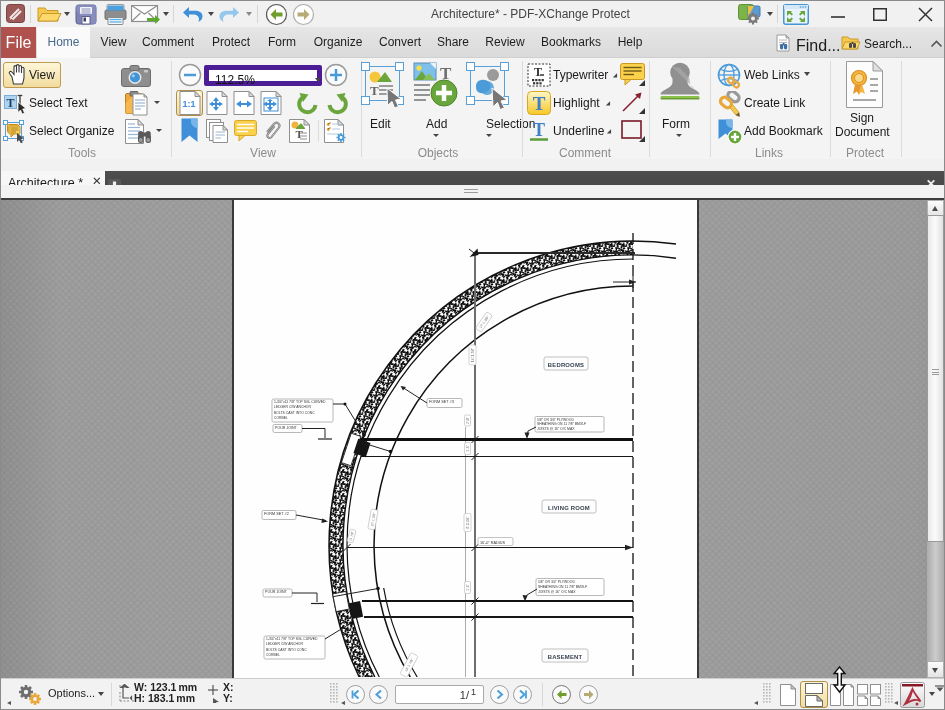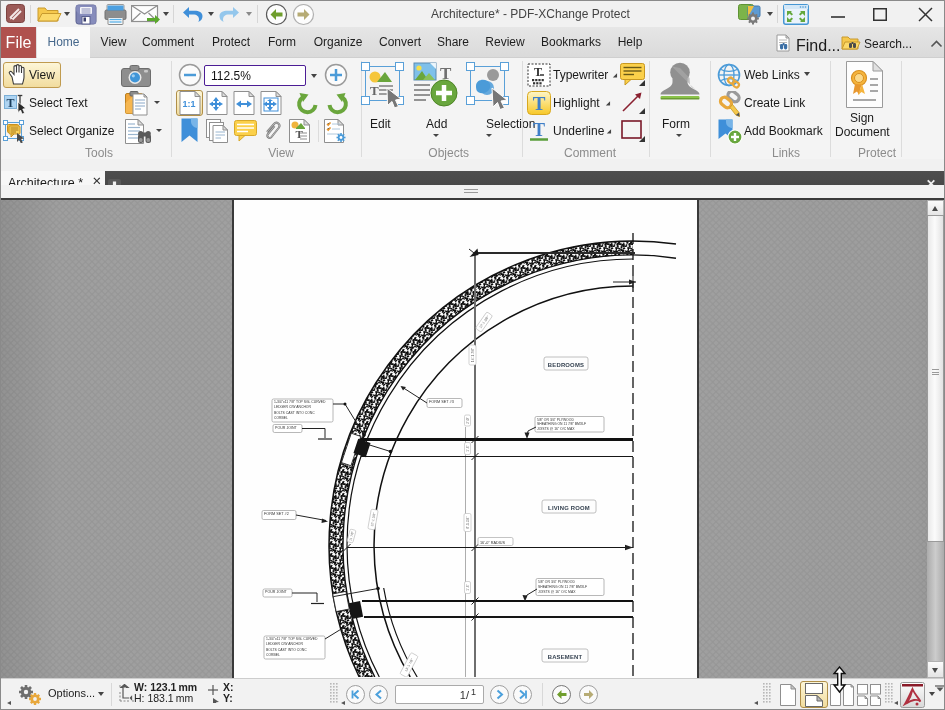--- a/index.html
+++ b/index.html
@@ -12,21 +12,21 @@
 .ddarrow{position:absolute;width:0;height:0;border-left:3.5px solid transparent;border-right:3.5px solid transparent;border-top:4px solid #444;}
 #wtitle{position:absolute;left:430px;top:6px;font-size:12px;color:#444;}
 
 #menubar{position:absolute;left:0;top:26px;width:943px;height:31px;background:linear-gradient(#e6e6e6,#dadada);border-bottom:1px solid #cfcfcf;}
 #filetab{position:absolute;left:0;top:0;width:35px;height:31px;background:#b0514e;color:#fff;font-size:16px;text-align:center;line-height:31px;}
 #hometab{position:absolute;left:36px;top:0;width:53px;height:31px;background:#fafafa;color:#46688c;font-size:12px;text-align:center;line-height:31px;}
 .mtab{position:absolute;top:0;height:31px;font-size:12px;color:#1e1e1e;line-height:31px;text-align:center;}
 
 #ribbon{position:absolute;left:0;top:57px;width:943px;height:101px;background:#f4f4f4;}
 .gsep{position:absolute;top:3px;width:1px;height:96px;background:#dcdcdc;}
-.glabel{position:absolute;top:88px;font-size:12px;color:#8c8c8c;text-align:right;}
+.glabel{position:absolute;top:88px;font-size:12px;color:#8c8c8c;text-align:center;}
 .rtxt{position:absolute;font-size:12px;color:#1a1a1a;}
 .dd2{position:absolute;width:0;height:0;border-left:3px solid transparent;border-right:3px solid transparent;border-top:3.5px solid #444;}
 
 #tabbar{position:absolute;left:0;top:170px;width:943px;height:26px;background:linear-gradient(#4e4e4e,#444444);text-align:center;}
 #doctab{position:absolute;left:0;top:0;width:104px;height:26px;background:#f7f7f7;font-size:12px;color:#1a1a1a;}
 
 #split{position:absolute;left:0;top:184px;width:943px;height:13px;background:#f2f2f2;}
 
 #docarea{position:absolute;left:0;top:197px;width:943px;height:480px;background:#9b9b9b;overflow:hidden;border-top:2px solid #3c3c3c;}
 #page{position:absolute;left:231px;top:0px;width:467px;height:478px;background:#fefefe;border-left:2px solid #3a3a3a;border-right:2px solid #3a3a3a;}
@@ -275,21 +275,21 @@
         <rect x="21.5" y="19" width="3.5" height="4" rx="1.5"></rect>
       </g>
     </svg>
 <div class="dd2" style="left:155px;top:71px"></div>
 <div class="glabel" style="left:50px;width:62px;">Tools</div>
 <div class="gsep" style="left:170px"></div>
 <svg class="abs" style="left:177px;top:5px" width="24" height="24">
       <circle cx="12" cy="12" r="10.5" fill="#fbfbfb" stroke="#9a9a9a" stroke-width="1.5"></circle>
       <line x1="6" y1="12" x2="18" y2="12" stroke="#4b9bd8" stroke-width="2.5"></line>
     </svg>
-<div class="abs" style="left:203px;top:7px;width:102px;height:21px;background:#fff;border:1px solid #4c1d95;border-radius:2px;">
+<div class="abs" style="left:203px;top:7px;width:118px;height:21px;background:#fff;border:5px solid #4c1d95;border-radius:2px;">
       <span style="position:absolute;left:6px;top:3px;font-size:12px;color:#111;">112.5%</span>
       <span class="ddarrow" style="left:106px;top:8px;"></span>
     </div>
 <svg class="abs" style="left:323px;top:5px" width="24" height="24">
       <circle cx="12" cy="12" r="10.5" fill="#fbfbfb" stroke="#9a9a9a" stroke-width="1.5"></circle>
       <g stroke="#4b9bd8" stroke-width="2.5">
         <line x1="6" y1="12" x2="18" y2="12"></line>
         <line x1="12" y1="6" x2="12" y2="18"></line>
       </g>
     </svg>
@@ -876,21 +876,21 @@
 <div class="ssep" style="left:110px"></div>
 <svg class="abs" style="left:116px;top:5px" width="18" height="20">
       <path d="M3 17 L3 7 M3 3 L3 1" stroke="#888" stroke-width="1" stroke-dasharray="2,1.5" fill="none"></path>
       <path d="M3 17 L13 17 M15 17 L17 17" stroke="#888" stroke-width="1" stroke-dasharray="2,1.5" fill="none"></path>
       <path d="M6 8 L6 3.5 L4 3.5 L7.5 0.5 L11 3.5 L9 3.5 M6 8 L6 8" fill="none" stroke="#555" stroke-width="1.2"></path>
       <path d="M7.5 0.8 L4.6 3.4 L10.4 3.4 Z" fill="#555"></path>
       <path d="M6 8 L6 14 L12 14" fill="none" stroke="#555" stroke-width="1.2"></path>
       <path d="M16.5 14 L13.9 11.2 L13.9 16.8 Z" fill="#555" transform="rotate(180 14.5 14)"></path>
     </svg>
 <div class="stxt" style="left:133px;top:2px;font-weight:bold;font-size:10.5px;">W: 123.1 mm</div>
-<div class="stxt" style="left:133px;top:13px;font-weight:normal;font-size:10.5px;">H: 183.1 mm</div>
+<div class="stxt" style="left:133px;top:13px;font-weight:bold;font-size:10.5px;">H: 183.1 mm</div>
 <svg class="abs" style="left:204px;top:6px" width="16" height="18">
       <g stroke="#555" stroke-width="1.2">
         <line x1="8" y1="0" x2="8" y2="10"></line>
         <line x1="3" y1="5" x2="13" y2="5"></line>
       </g>
       <path d="M8 13 L14 17 L11 17.3 L12.5 20 L10.8 20.8 L9.5 18 L8 19.5 Z" fill="#555"></path>
     </svg>
 <div class="stxt" style="left:222px;top:2px;font-weight:bold;font-size:10.5px;">X:</div>
 <div class="stxt" style="left:222px;top:13px;font-weight:bold;font-size:10.5px;">Y:</div>
 <svg class="abs" style="left:329px;top:4px" width="10" height="22">

